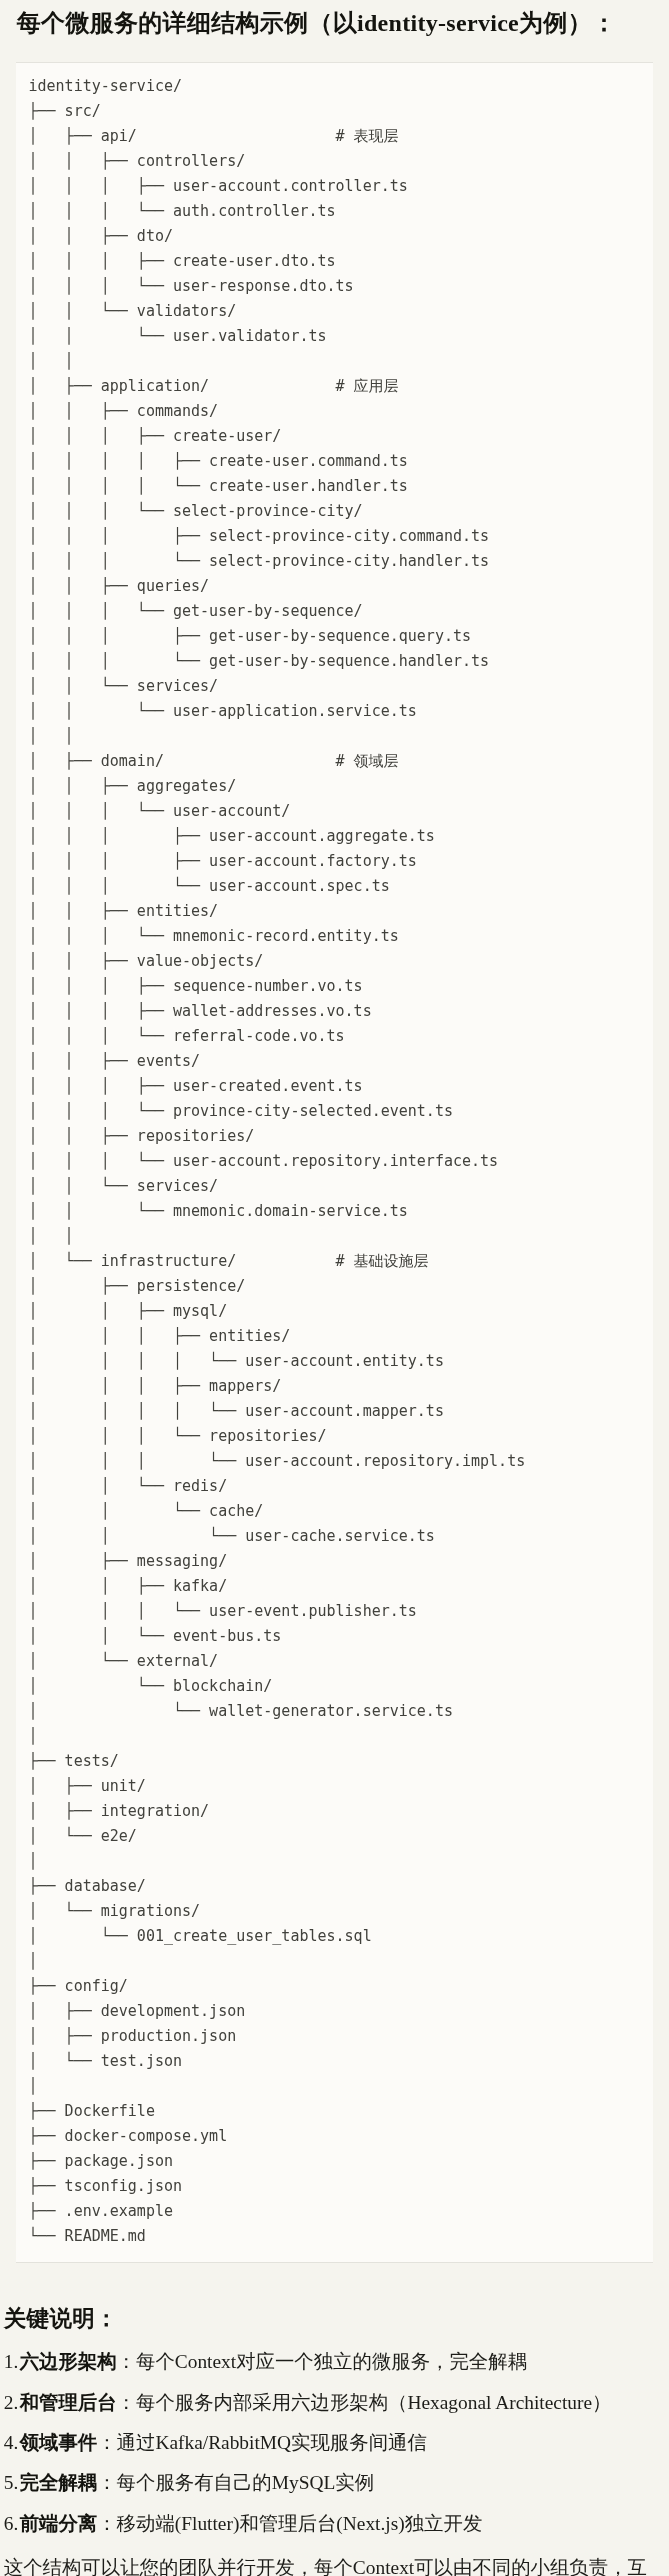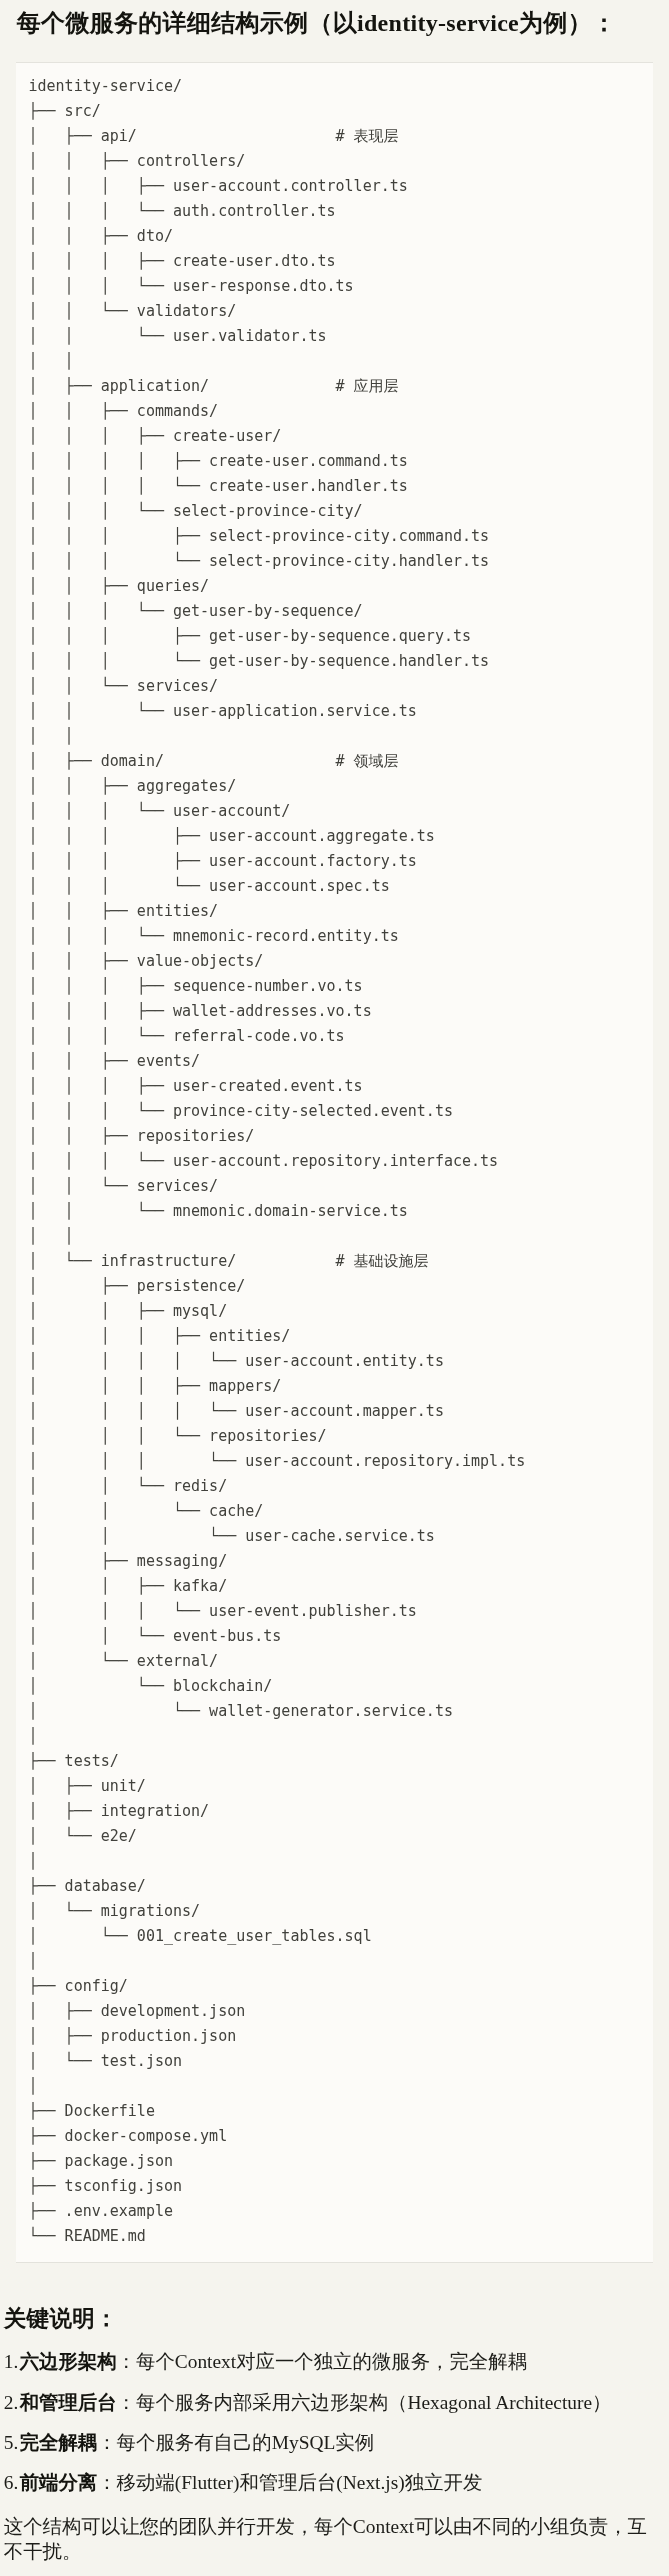--- a/index.html
+++ b/index.html
@@ -184,20 +184,23 @@
     <h2>关键说明：</h2>
 
     <ol>
       <li>
         <span class="num">1.</span><span class="term">六边形架构</span><span>：每个Context对应一个独立的微服务，完全解耦</span>
       </li>
       <li>
         <span class="num">2.</span><span class="term">和管理后台</span><span>：每个服务内部采用六边形架构（Hexagonal Architecture）</span>
       </li>
       <li>
+        <span class="num">4.</span><span class="term">领域事件</span><span>：通过Kafka/RabbitMQ实现服务间通信</span>
+      </li>
+      <li>
         <span class="num">5.</span><span class="term">完全解耦</span><span>：每个服务有自己的MySQL实例</span>
       </li>
       <li>
         <span class="num">6.</span><span class="term">前端分离</span><span>：移动端(Flutter)和管理后台(Next.js)独立开发</span>
       </li>
     </ol>
 
     <p class="closing">这个结构可以让您的团队并行开发，每个Context可以由不同的小组负责，互不干扰。</p>
   </div>
 

